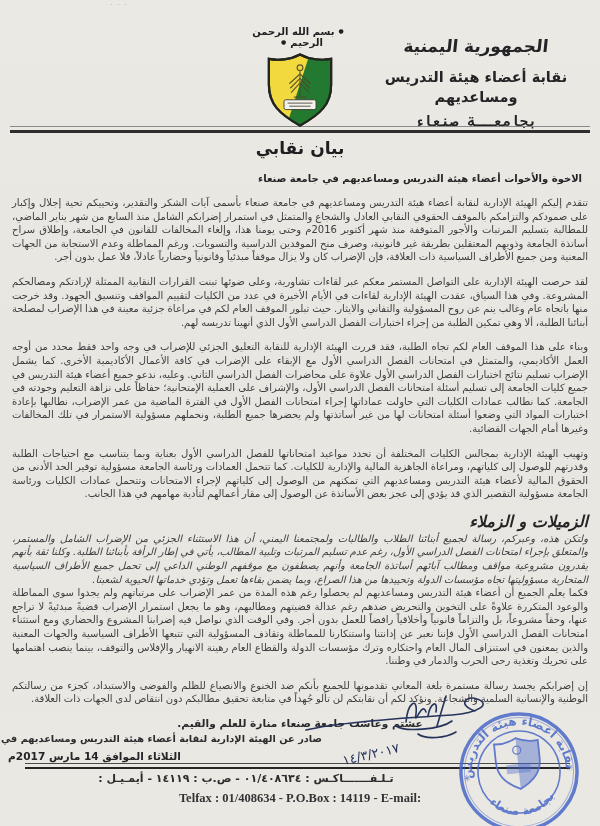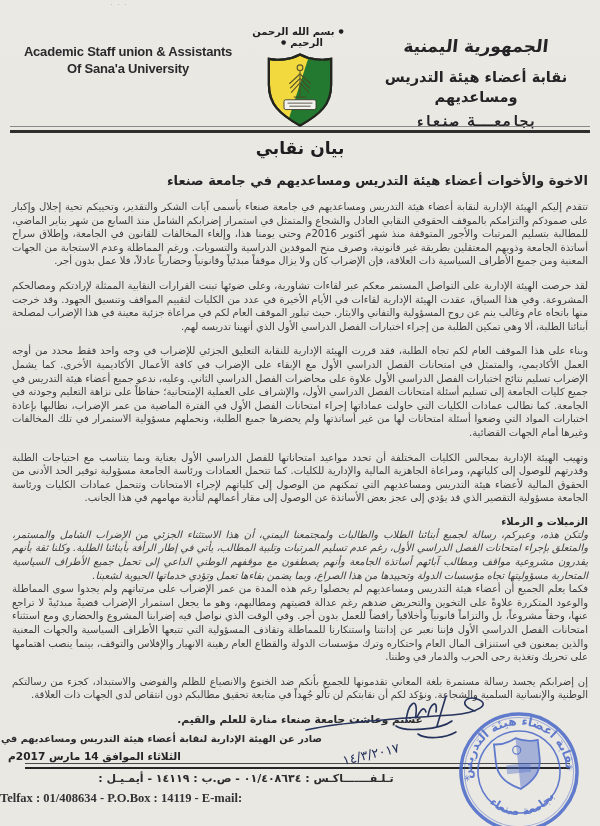--- a/index.html
+++ b/index.html
@@ -18,50 +18,46 @@
   .hdr-right .country-ar{font-size:17px;font-weight:bold;transform:skewX(-6deg);letter-spacing:.5px;line-height:24px;}
   .hdr-right .org-ar1{font-size:14.5px;font-weight:bold;margin-top:9px;line-height:20px;text-align:center;}
   .hdr-right .org-ar2{font-size:14.5px;font-weight:bold;margin-top:5px;line-height:20px;font-family:Liberation Mono, monospace;}
   .hdr-rule{position:absolute;left:10px;top:126px;width:580px;height:3px;border-top:1.5px solid #8a8a8a;border-bottom:3px solid #2e2e2e;z-index:2;}
   .emblem{position:absolute;left:260px;top:50px;z-index:5;}
   .artifact{position:absolute;left:108px;top:3px;width:22px;height:3px;opacity:.5;
     background:radial-gradient(circle 1.2px,#9a9892 55%,transparent 60%) 0 0/7px 3px repeat-x;}
   
   .content{position:absolute;left:12px;top:134px;width:576px;direction:rtl;z-index:1;}
   .doc-title{text-align:center;font-size:17px;font-weight:bold;color:#1e1e20;margin:4px 0 15px;}
-  .salutation{font-size:13px;font-weight:bold;color:#242426;margin:0 0 12px;}
+  .salutation{font-size:10px;font-weight:bold;color:#242426;margin:0 6px 12px;}
   .content p{font-size:10px;line-height:13.6px;text-align:justify;margin:0 0 11px;word-spacing:-0.4px;}
   .content p.tight{margin-bottom:0;font-style:italic;}
-  .subhead{font-size:10px;font-weight:bold;color:#242426;margin:3px 0 1px;}
+  .subhead{font-size:16px;font-weight:bold;color:#242426;margin:3px 0 1px;font-style:italic;}
   .closing{text-align:center;font-size:10.6px;font-weight:bold;color:#2a2a2c;margin-top:6px;}
   
   .issued-line{position:absolute;top:733px;right:278px;white-space:nowrap;direction:rtl;
     font-size:9.8px;font-weight:bold;color:#2c2c2e;z-index:3;}
   .issued-date{position:absolute;top:750px;left:8px;direction:rtl;font-size:10.6px;font-weight:bold;color:#242426;z-index:3;}
   .signature{position:absolute;left:300px;top:690px;z-index:8;}
   
   .ftr-rule{position:absolute;left:25px;top:763px;width:545px;height:2.5px;border-top:1.5px solid #4a4a4a;border-bottom:2.5px solid #262626;z-index:4;}
   .ftr-ar{position:absolute;left:0;top:772px;width:492px;text-align:center;direction:rtl;
     font-size:11px;font-weight:bold;color:#2c2c2e;z-index:5;}
-  .ftr-en{position:absolute;left:0;top:791px;width:600px;text-align:left;
+  .ftr-en{position:absolute;left:0;top:791px;width:600px;text-align:center;
     font-family:"Liberation Serif",serif;font-weight:bold;font-size:12.5px;color:#333335;z-index:5;}
   .stamp{position:absolute;left:455px;top:708px;z-index:9;opacity:.85;transform:rotate(-6deg);}
 </style>
 </head>
 <body>
 
 <div class="page">
 
   <div class="artifact"></div>
 
   <div class="hdr-left">
-    <div class="org">
-      <div>Academic Staff union &amp;  Assistants</div>
-      <div>Of Sana'a University</div>
-    </div>
   </div>
 
   <div class="bismillah">
     <span class="orn">●</span><span>بسم الله الرحمن الرحيم</span><span class="orn">●</span>
   </div>
 
   <div class="hdr-right">
     <div class="country-ar">الجمهورية اليمنية</div>
     <div class="org-ar1">نقابة أعضاء هيئة التدريس ومساعديهم</div>
     <div class="org-ar2">بجامعــة صنعاء</div>

